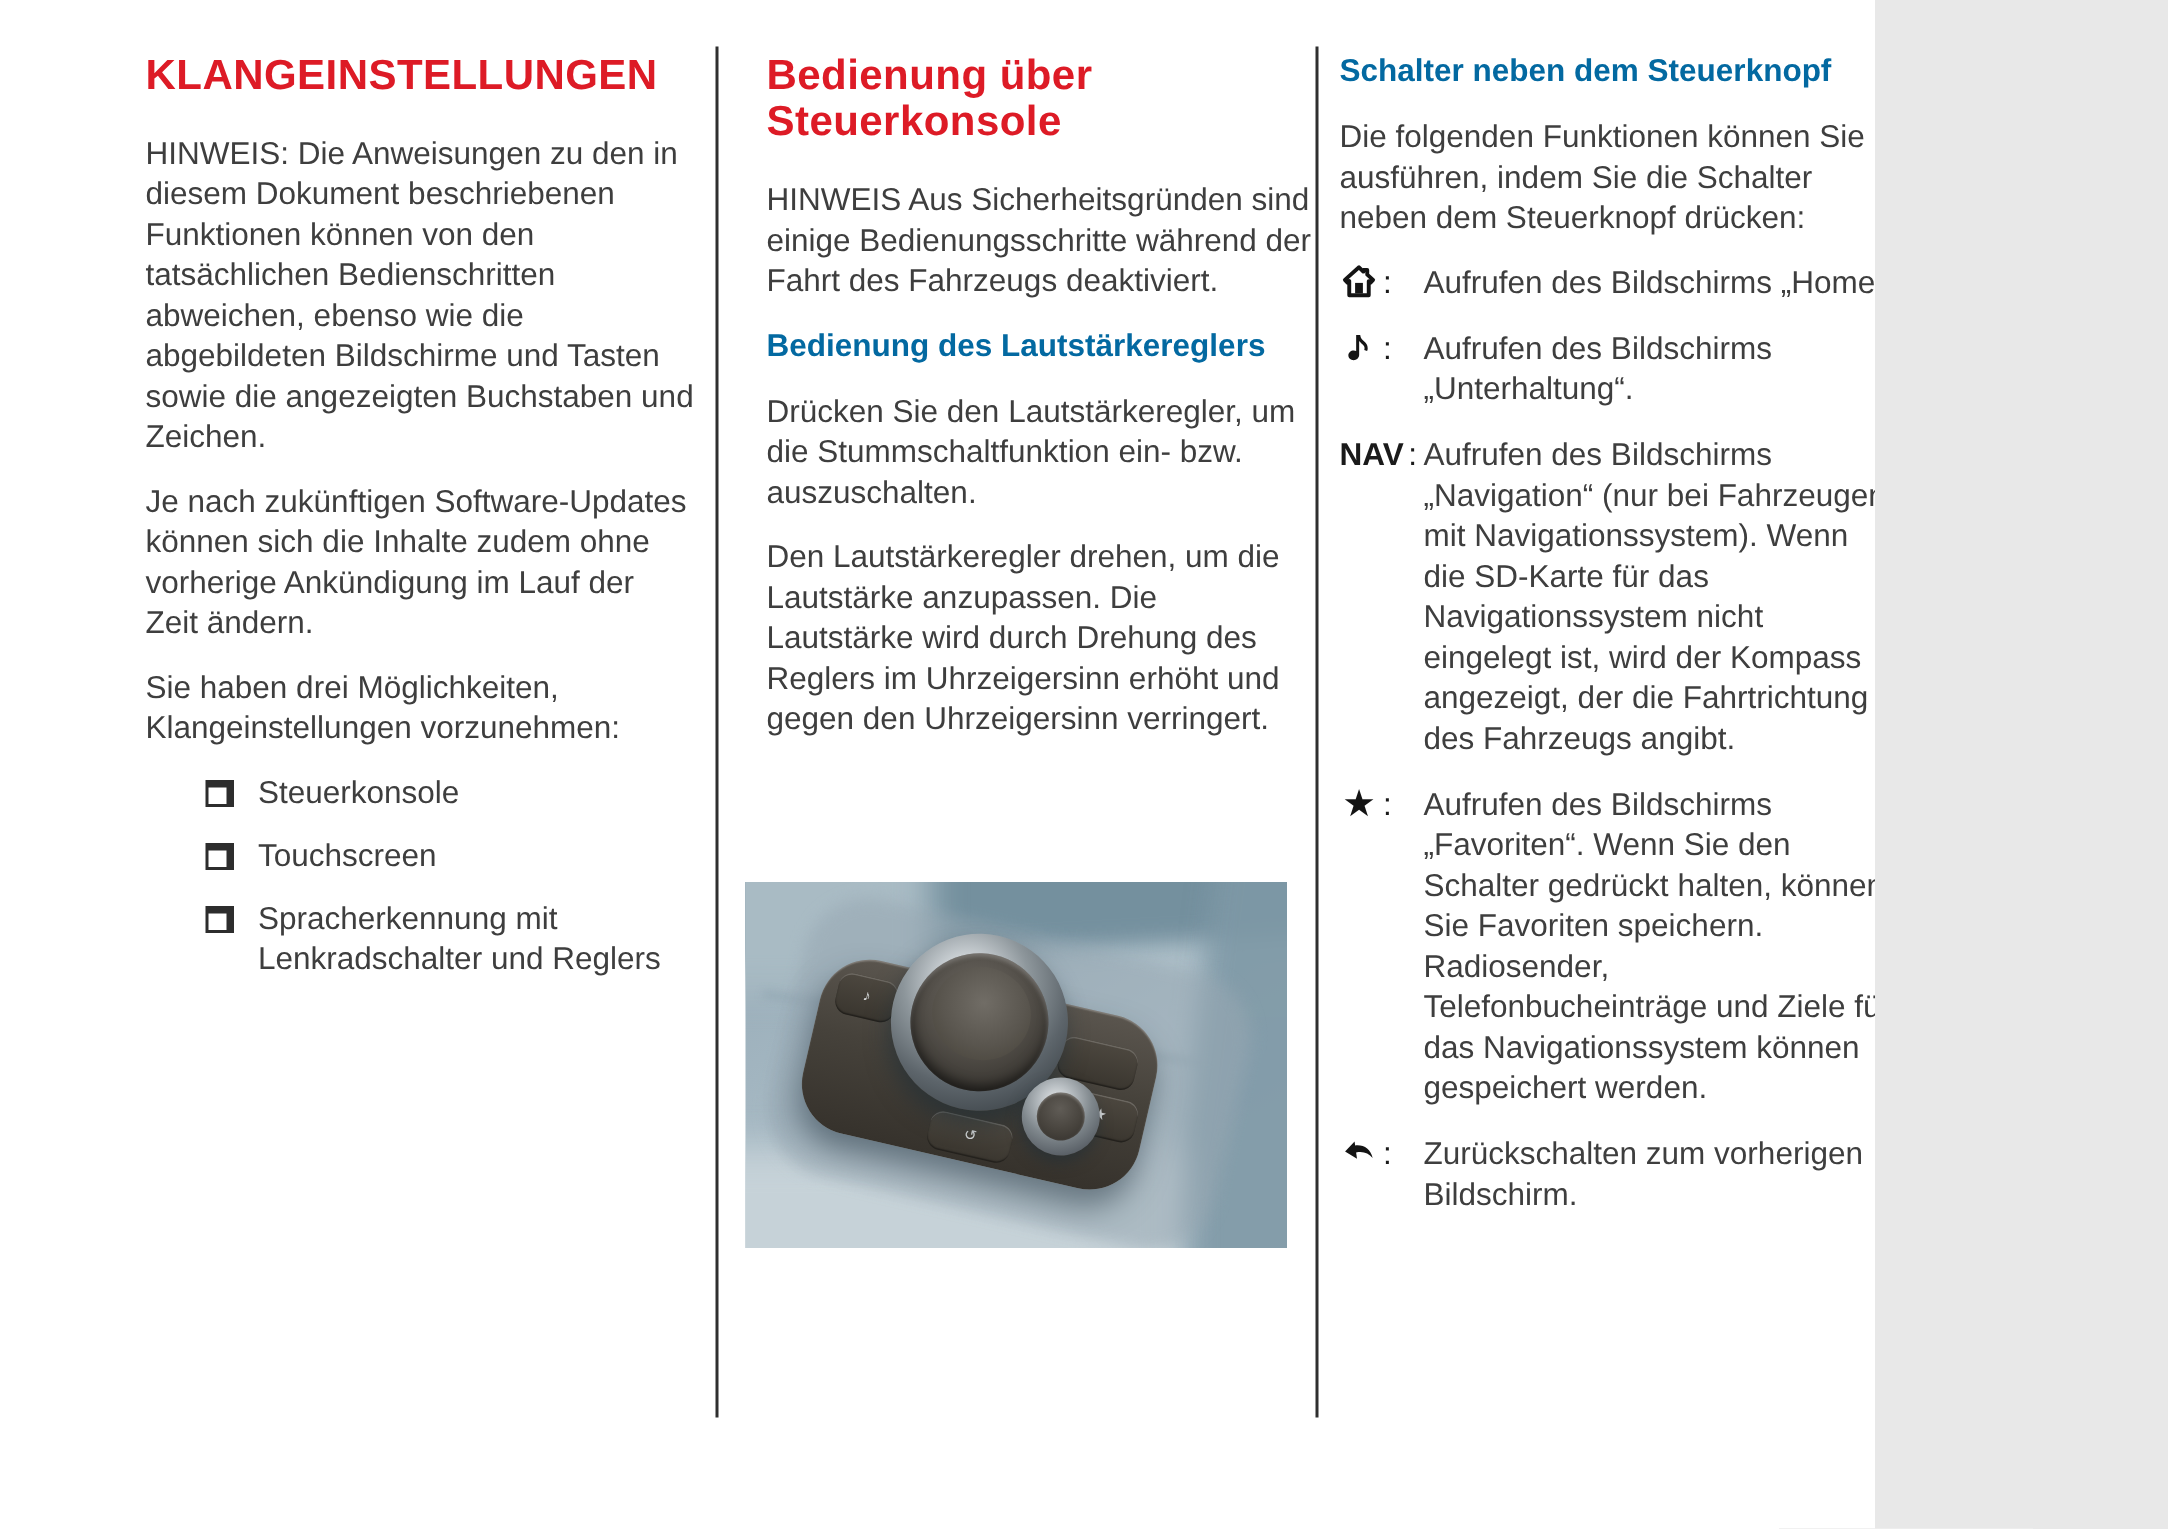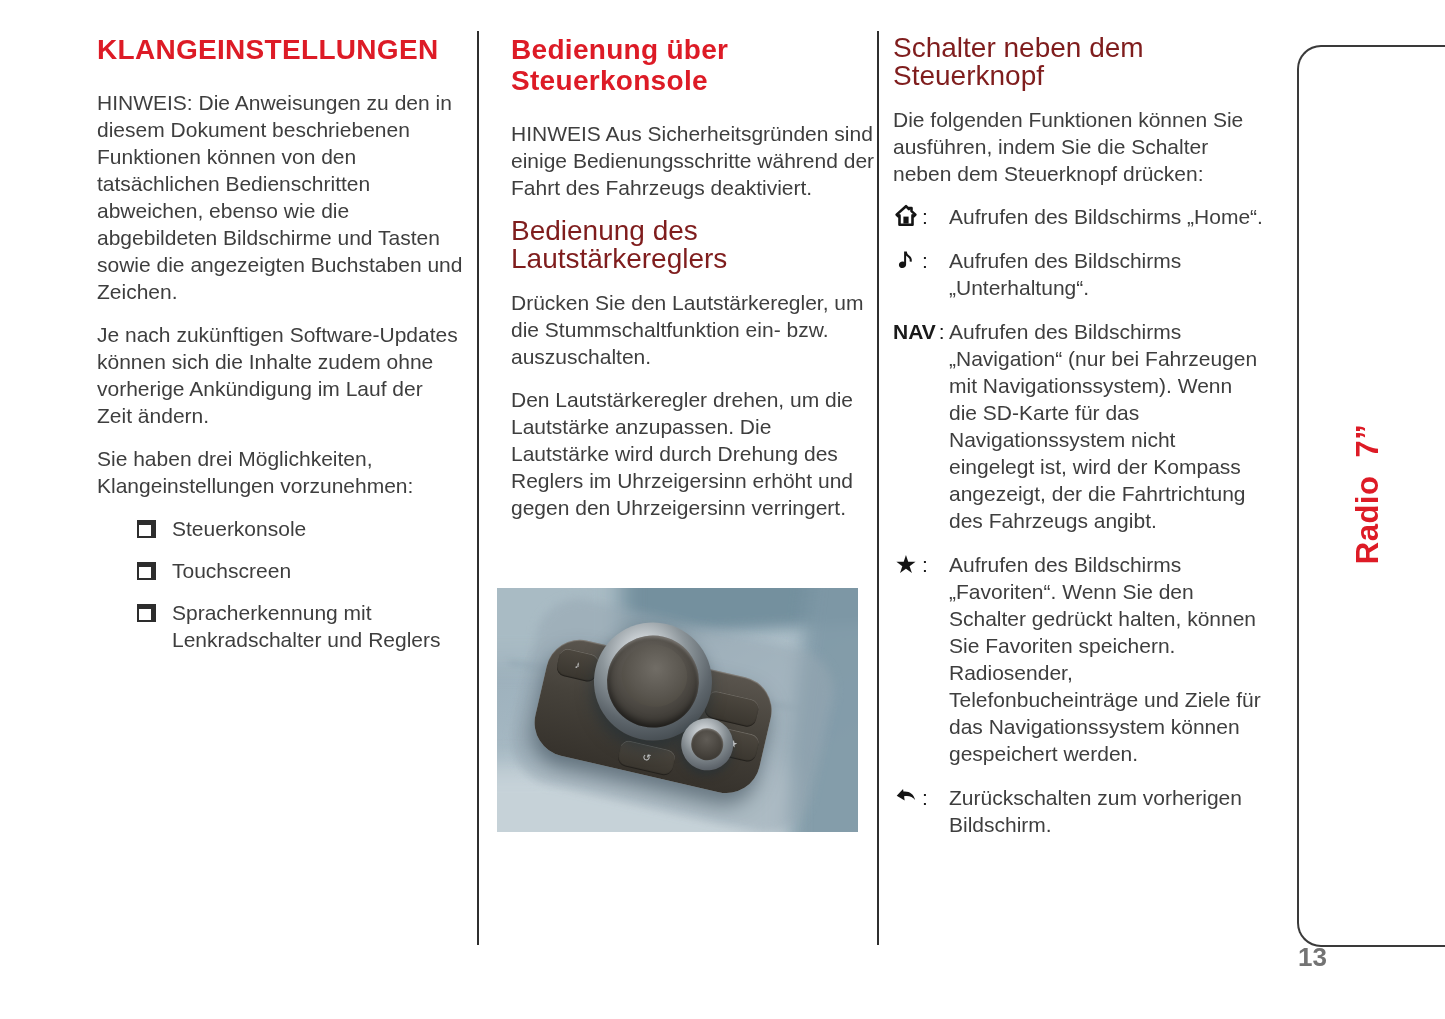--- a/index.html
+++ b/index.html
@@ -1,31 +1,31 @@
 <!DOCTYPE html>
 <html><head>
 <meta charset="utf-8">
 <style>
   html,body{margin:0;padding:0;background:#e8e8e8;}
   .page{
-    position:relative;width:1445px;height:1019px;background:#ffffff;
+    position:relative;width:1250px;height:1019px;background:#ffffff;
     overflow:hidden;font-family:"Liberation Sans",sans-serif;color:#3e3e3e;
   }
   
   .col{position:absolute;top:34px;}
   .col-left{left:97px;width:366px;}
   .col-mid{left:511px;width:364px;}
   .col-right{left:893px;width:372px;}
 
   h1.red{
     margin:0 0 24px 0;font-size:28px;line-height:31px;font-weight:700;
     color:#dd1b26;letter-spacing:.3px;
   }
   h2.blk{
-    margin:10px 0 16px 0;font-size:28px;line-height:28px;font-weight:400;color:#7f1d1d;
+    margin:10px 0 16px 0;font-size:21px;line-height:28px;font-weight:700;color:#0369a1;
   }
   .col-right h2.blk{margin-top:0;}
   p.body{margin:0 0 16px 0;font-size:21px;line-height:27px;}
 
   
   ul.sqlist{list-style:none;margin:6px 0 0 0;padding:0;}
   ul.sqlist li{display:flex;gap:16px;margin:0 0 15px 0;font-size:21px;line-height:27px;padding-left:40px;}
   .sq{
     flex:none;width:12px;height:11px;margin-top:5px;
     border:2px solid #2d2d2d;border-top-width:5px;border-right-width:5px;

